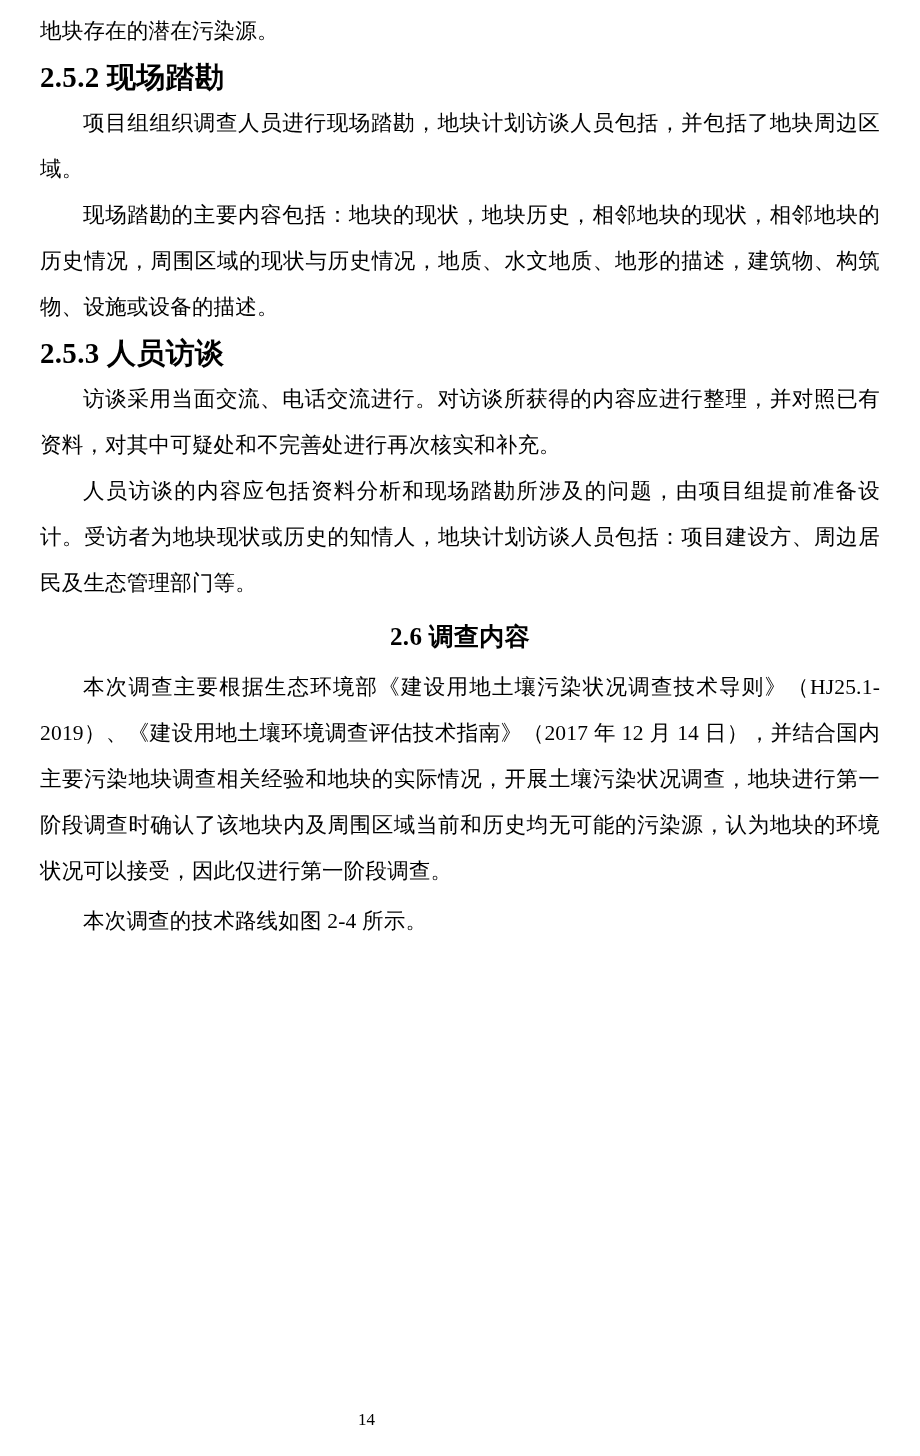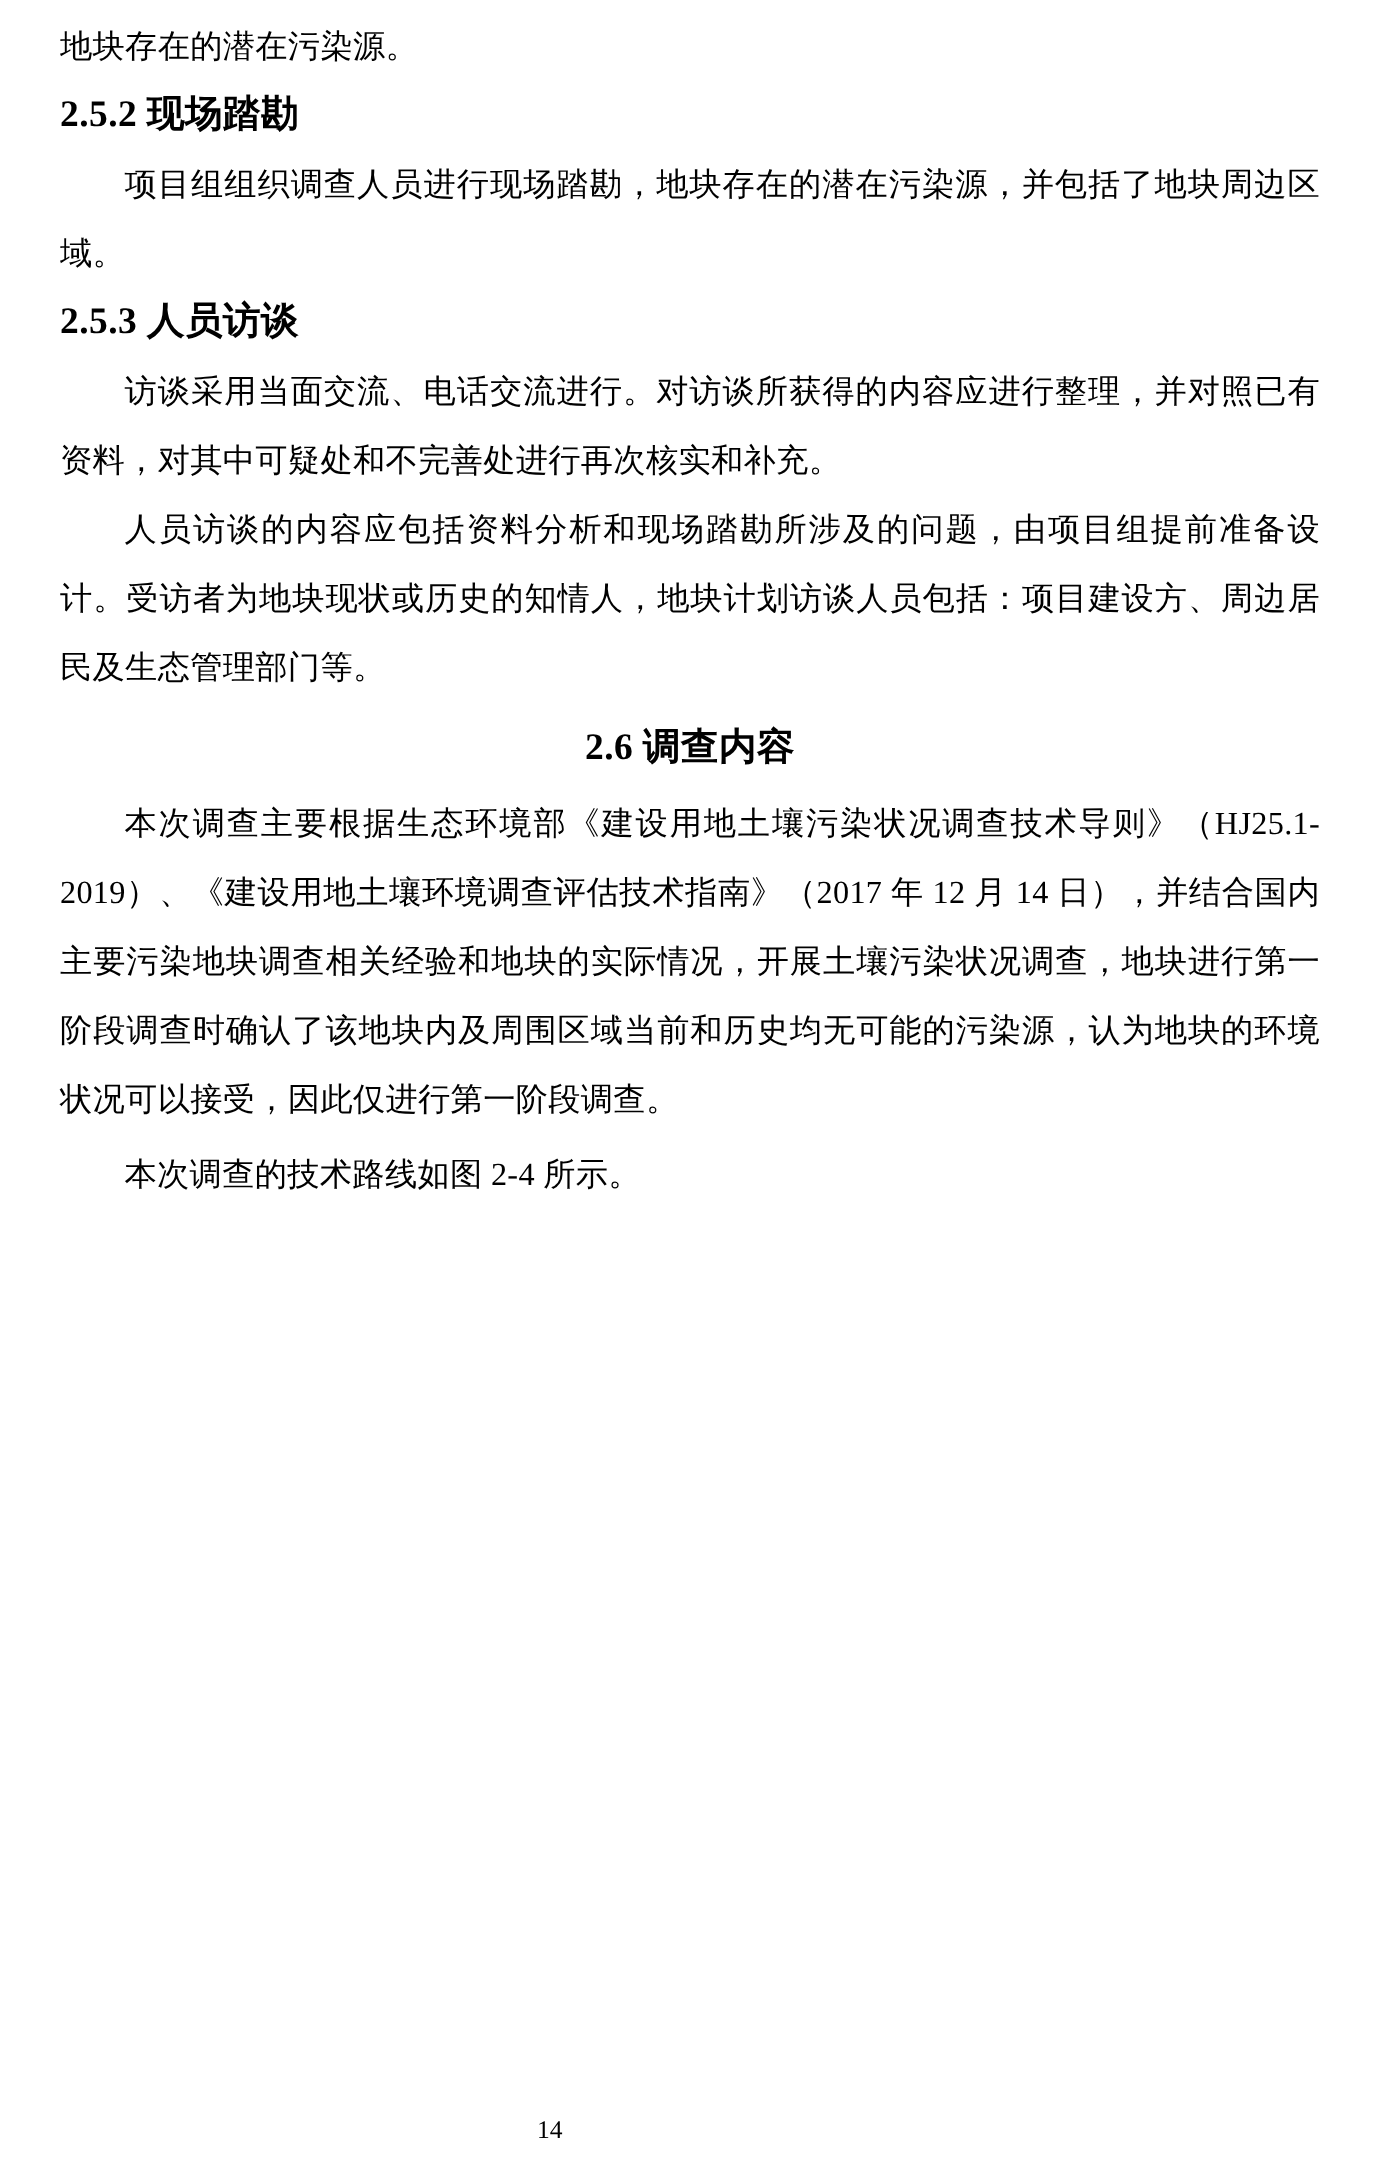--- a/index.html
+++ b/index.html
@@ -26,21 +26,21 @@
     line-height: 46px;
     text-align: justify;
     text-justify: inter-ideograph;
     margin: 0;
     letter-spacing: 0.2px;
   }
   .indent {
     text-indent: 2em;
   }
   .h3 {
-    font-size: 25px;
+    font-size: 29px;
     line-height: 46px;
     font-weight: bold;
     margin: 0;
     letter-spacing: 0.3px;
   }
   .h2 {
     font-size: 25px;
     line-height: 54px;
     font-weight: bold;
     margin: 0;
@@ -60,22 +60,23 @@
 </style>
 </head>
 <body>
 
 <div class="page">
 
   <p class="para">地块存在的潜在污染源。</p>
 
   <h3 class="h3">2.5.2 现场踏勘</h3>
 
-  <p class="para indent">项目组组织调查人员进行现场踏勘，地块存在的潜在污染源，并包括了地块周边区域。</p>
+  <p class="para indent">项目组组织调查人员进行现场踏勘，地块计划访谈人员包括，并包括了地块周边区域。</p>
 
+  <p class="para indent">现场踏勘的主要内容包括：地块的现状，地块历史，相邻地块的现状，相邻地块的历史情况，周围区域的现状与历史情况，地质、水文地质、地形的描述，建筑物、构筑物、设施或设备的描述。</p>
 
   <h3 class="h3">2.5.3 人员访谈</h3>
 
   <p class="para indent">访谈采用当面交流、电话交流进行。对访谈所获得的内容应进行整理，并对照已有资料，对其中可疑处和不完善处进行再次核实和补充。</p>
 
   <p class="para indent">人员访谈的内容应包括资料分析和现场踏勘所涉及的问题，由项目组提前准备设计。受访者为地块现状或历史的知情人，地块计划访谈人员包括：项目建设方、周边居民及生态管理部门等。</p>
 
   <div class="spacer-sm"></div>
 
   <h2 class="h2">2.6 调查内容</h2>

